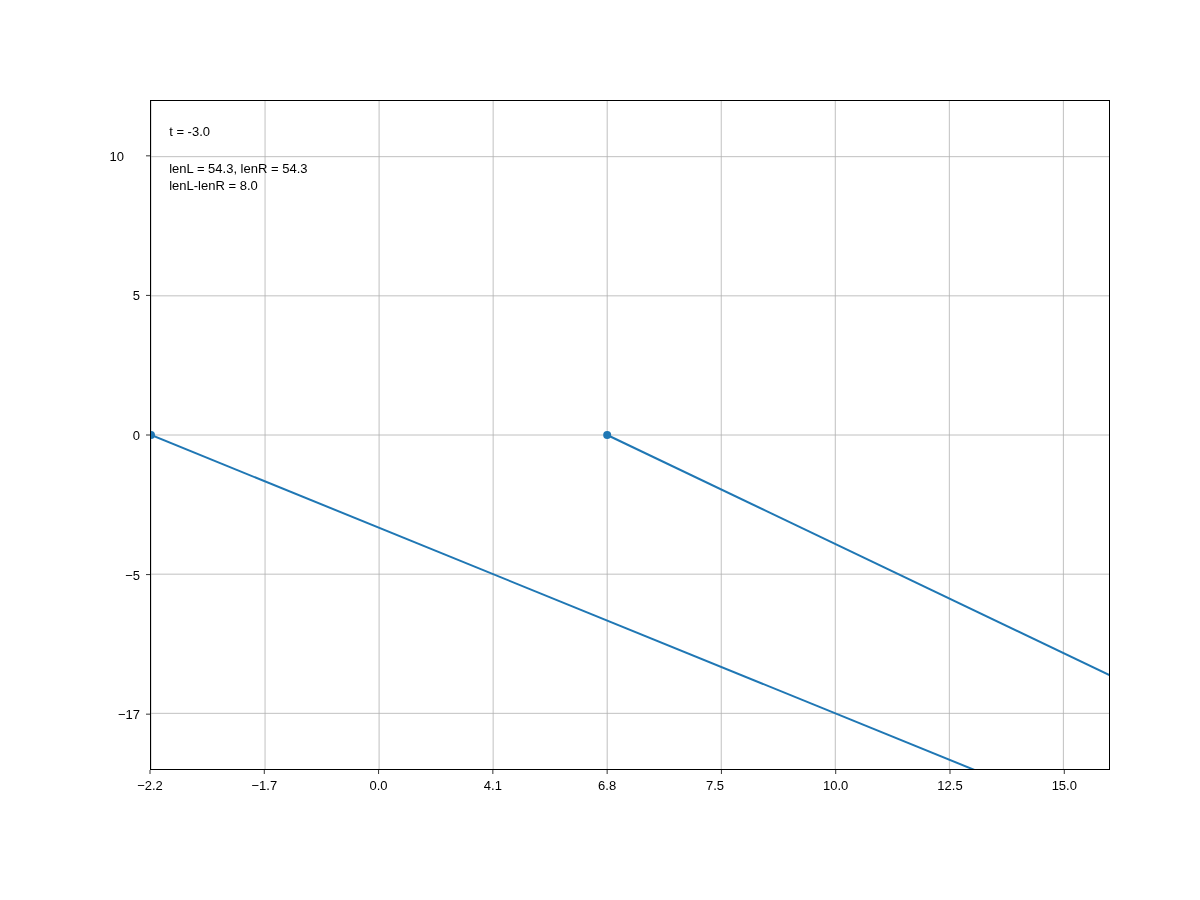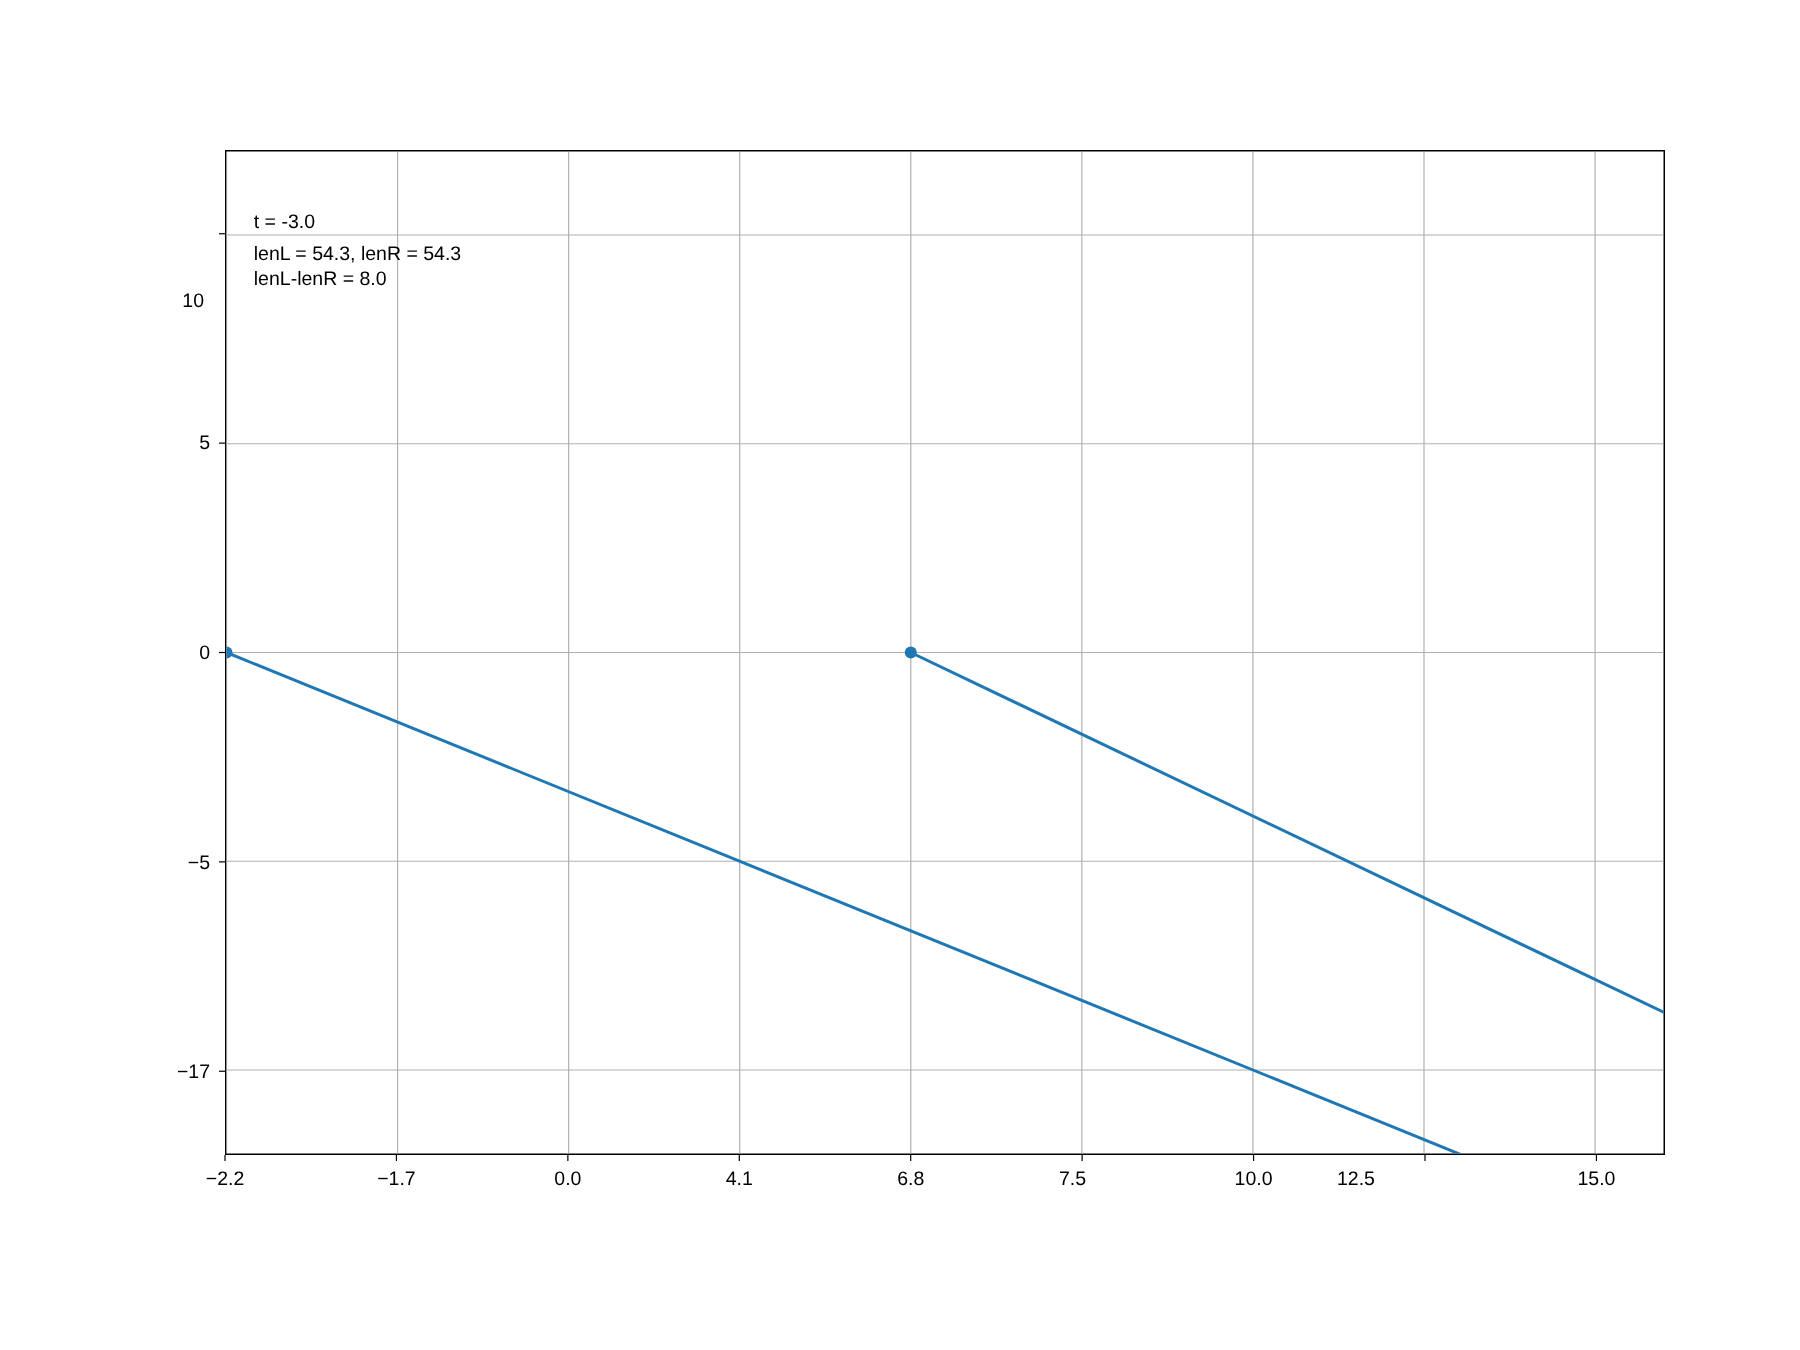--- a/index.html
+++ b/index.html
@@ -106,32 +106,32 @@
       <line x1="1064.2857142857142" x2="1064.2857142857142" y1="770" y2="774" class="tick-mark"></line>
       <line x1="146" x2="150" y1="714.1666666666666" y2="714.1666666666666" class="tick-mark"></line>
       <line x1="146" x2="150" y1="574.5833333333333" y2="574.5833333333333" class="tick-mark"></line>
       <line x1="146" x2="150" y1="435" y2="435" class="tick-mark"></line>
       <line x1="146" x2="150" y1="295.41666666666663" y2="295.41666666666663" class="tick-mark"></line>
       <line x1="146" x2="150" y1="155.83333333333337" y2="155.83333333333337" class="tick-mark"></line>
     </g>
 </svg>
 
 <div id="annotations-layer">
-    <div class="annotation" style="left: 169.2px; top: 140px;">t = -3.0</div>
+    <div class="annotation" style="left: 169.2px; top: 124px;">t = -3.0</div>
     <div class="annotation" style="left: 169.2px; top: 161px;">lenL = 54.3, lenR = 54.3</div>
     <div class="annotation" style="left: 169.2px; top: 178px; text-align: right;">lenL-lenR = 8.0</div>
   </div>
 <div id="ticks-layer">
     <div class="tick-label tick-x" style="left: 150px;">−2.2</div>
     <div class="tick-label tick-x" style="left: 264.286px;">−1.7</div>
     <div class="tick-label tick-x" style="left: 378.571px;">0.0</div>
     <div class="tick-label tick-x" style="left: 492.857px;">4.1</div>
     <div class="tick-label tick-x" style="left: 607.143px;">6.8</div>
     <div class="tick-label tick-x" style="left: 715px;">7.5</div>
     <div class="tick-label tick-x" style="left: 835.714px;">10.0</div>
-    <div class="tick-label tick-x" style="left: 904px;">12.5</div>
+    <div class="tick-label tick-x" style="left: 950px;">12.5</div>
     <div class="tick-label tick-x" style="left: 1064.29px;">15.0</div>
     <div class="tick-label tick-y" style="left: 100px; top: 714.167px;">−17</div>
     <div class="tick-label tick-y" style="left: 100px; top: 574.583px;">−5</div>
     <div class="tick-label tick-y" style="left: 100px; top: 435px;">0</div>
     <div class="tick-label tick-y" style="left: 100px; top: 295.417px;">5</div>
-    <div class="tick-label tick-y" style="left: 96px; top: 155.833px; margin-top: 44px;">10</div>
+    <div class="tick-label tick-y" style="left: 84px; top: 155.833px;">10</div>
   </div>
 
 </body></html>

